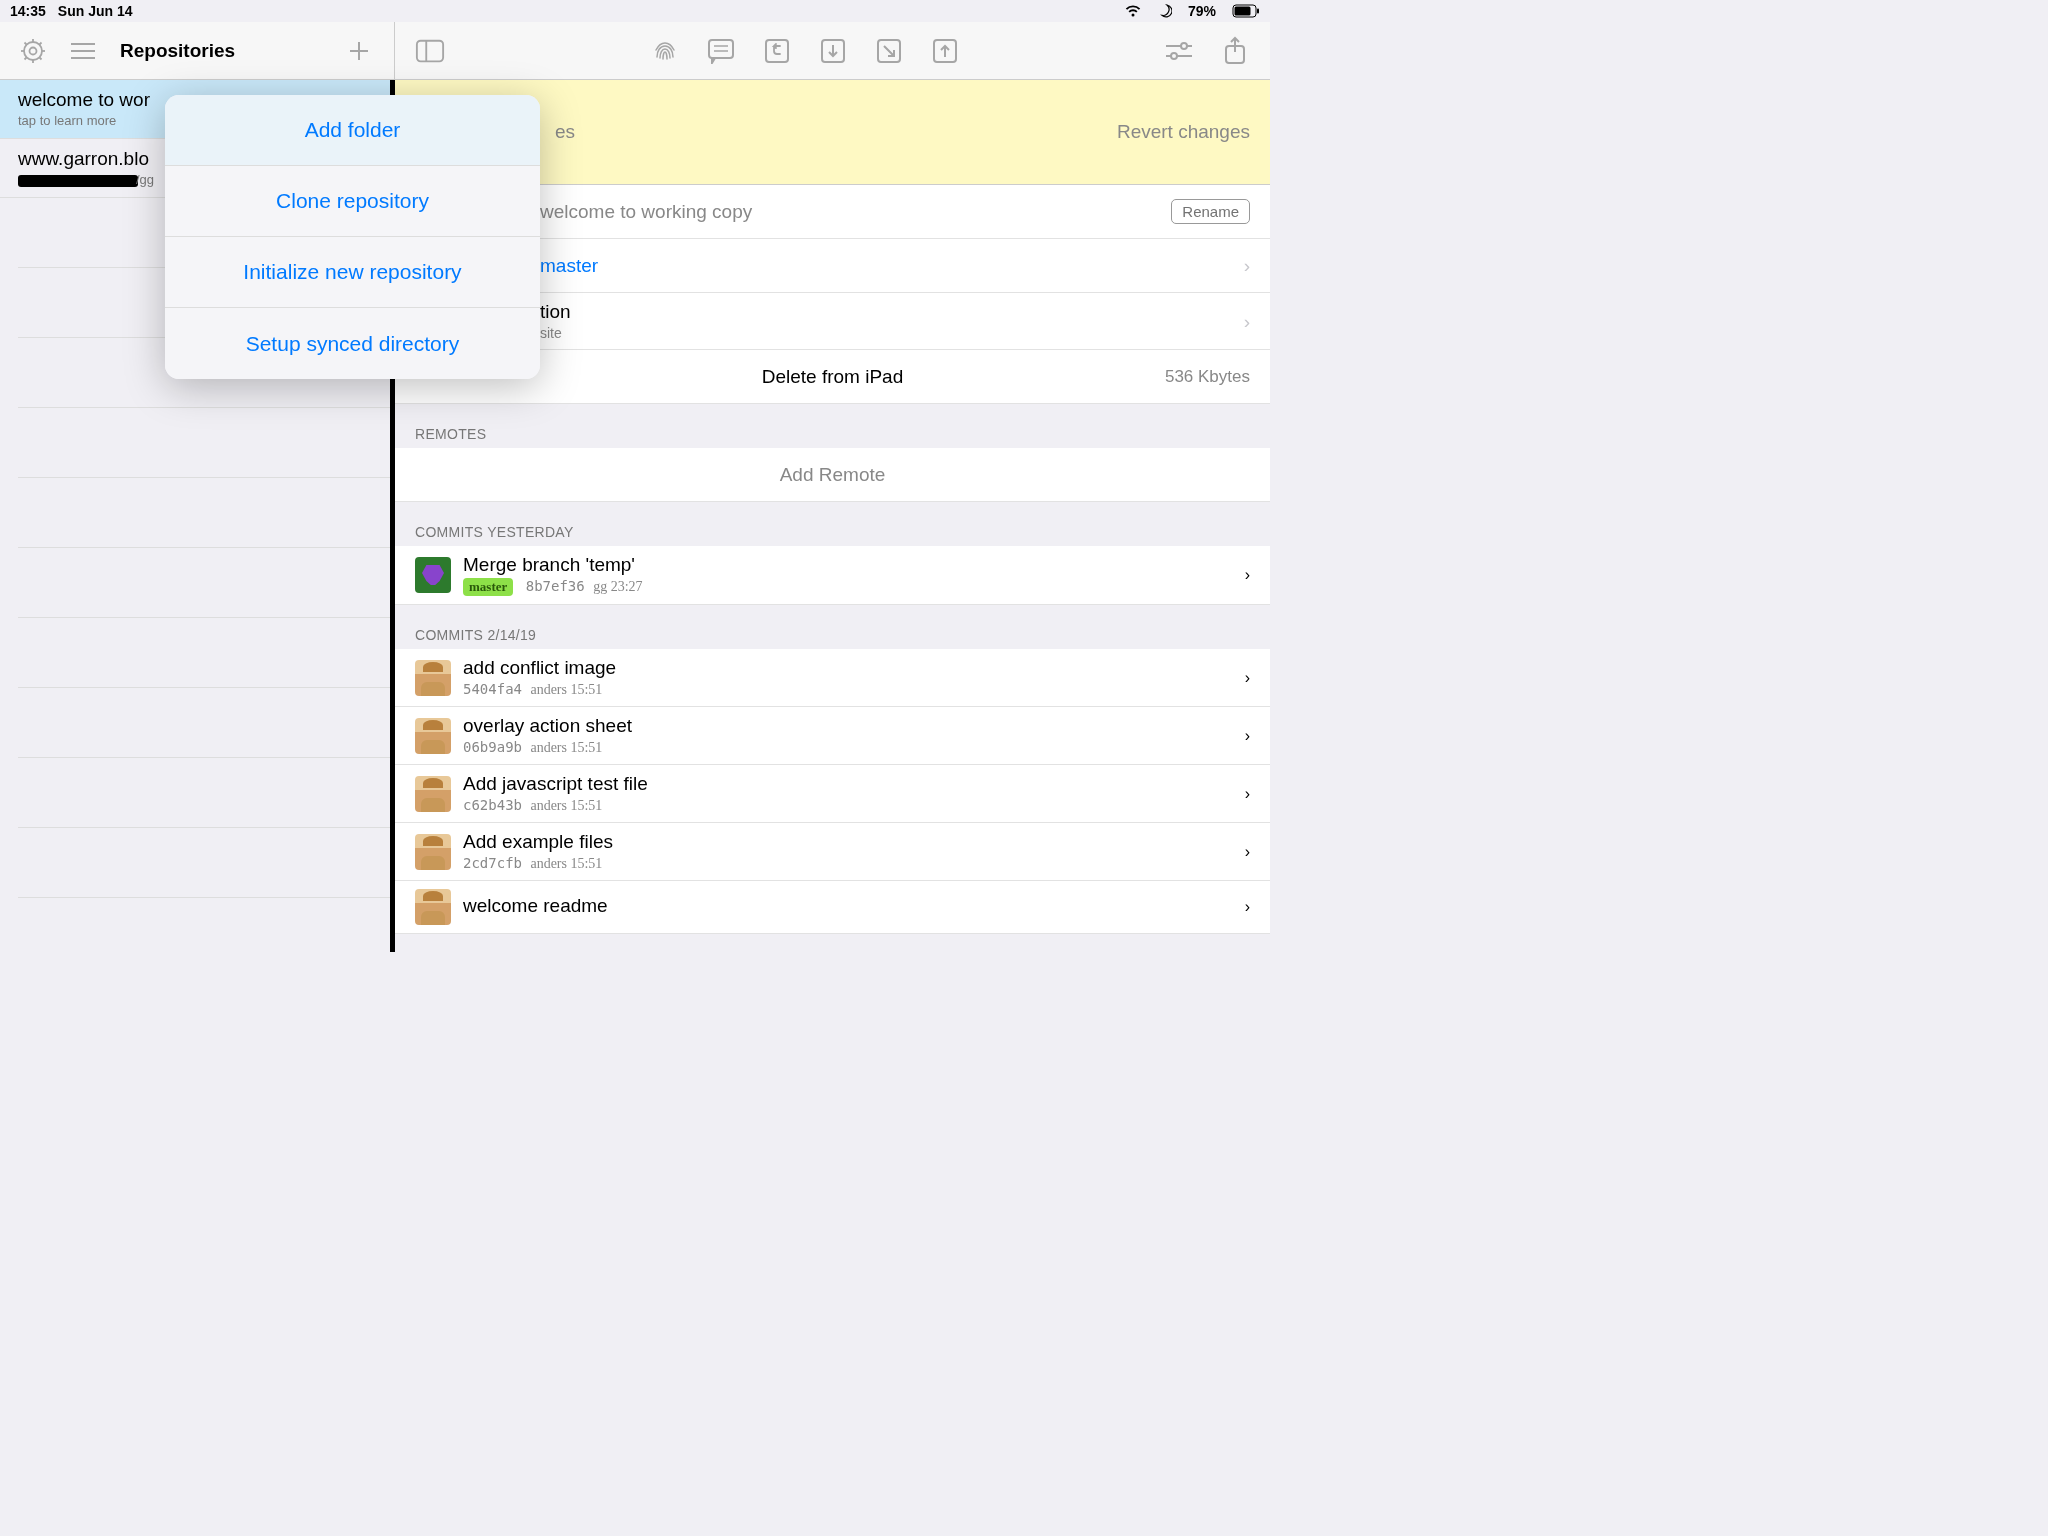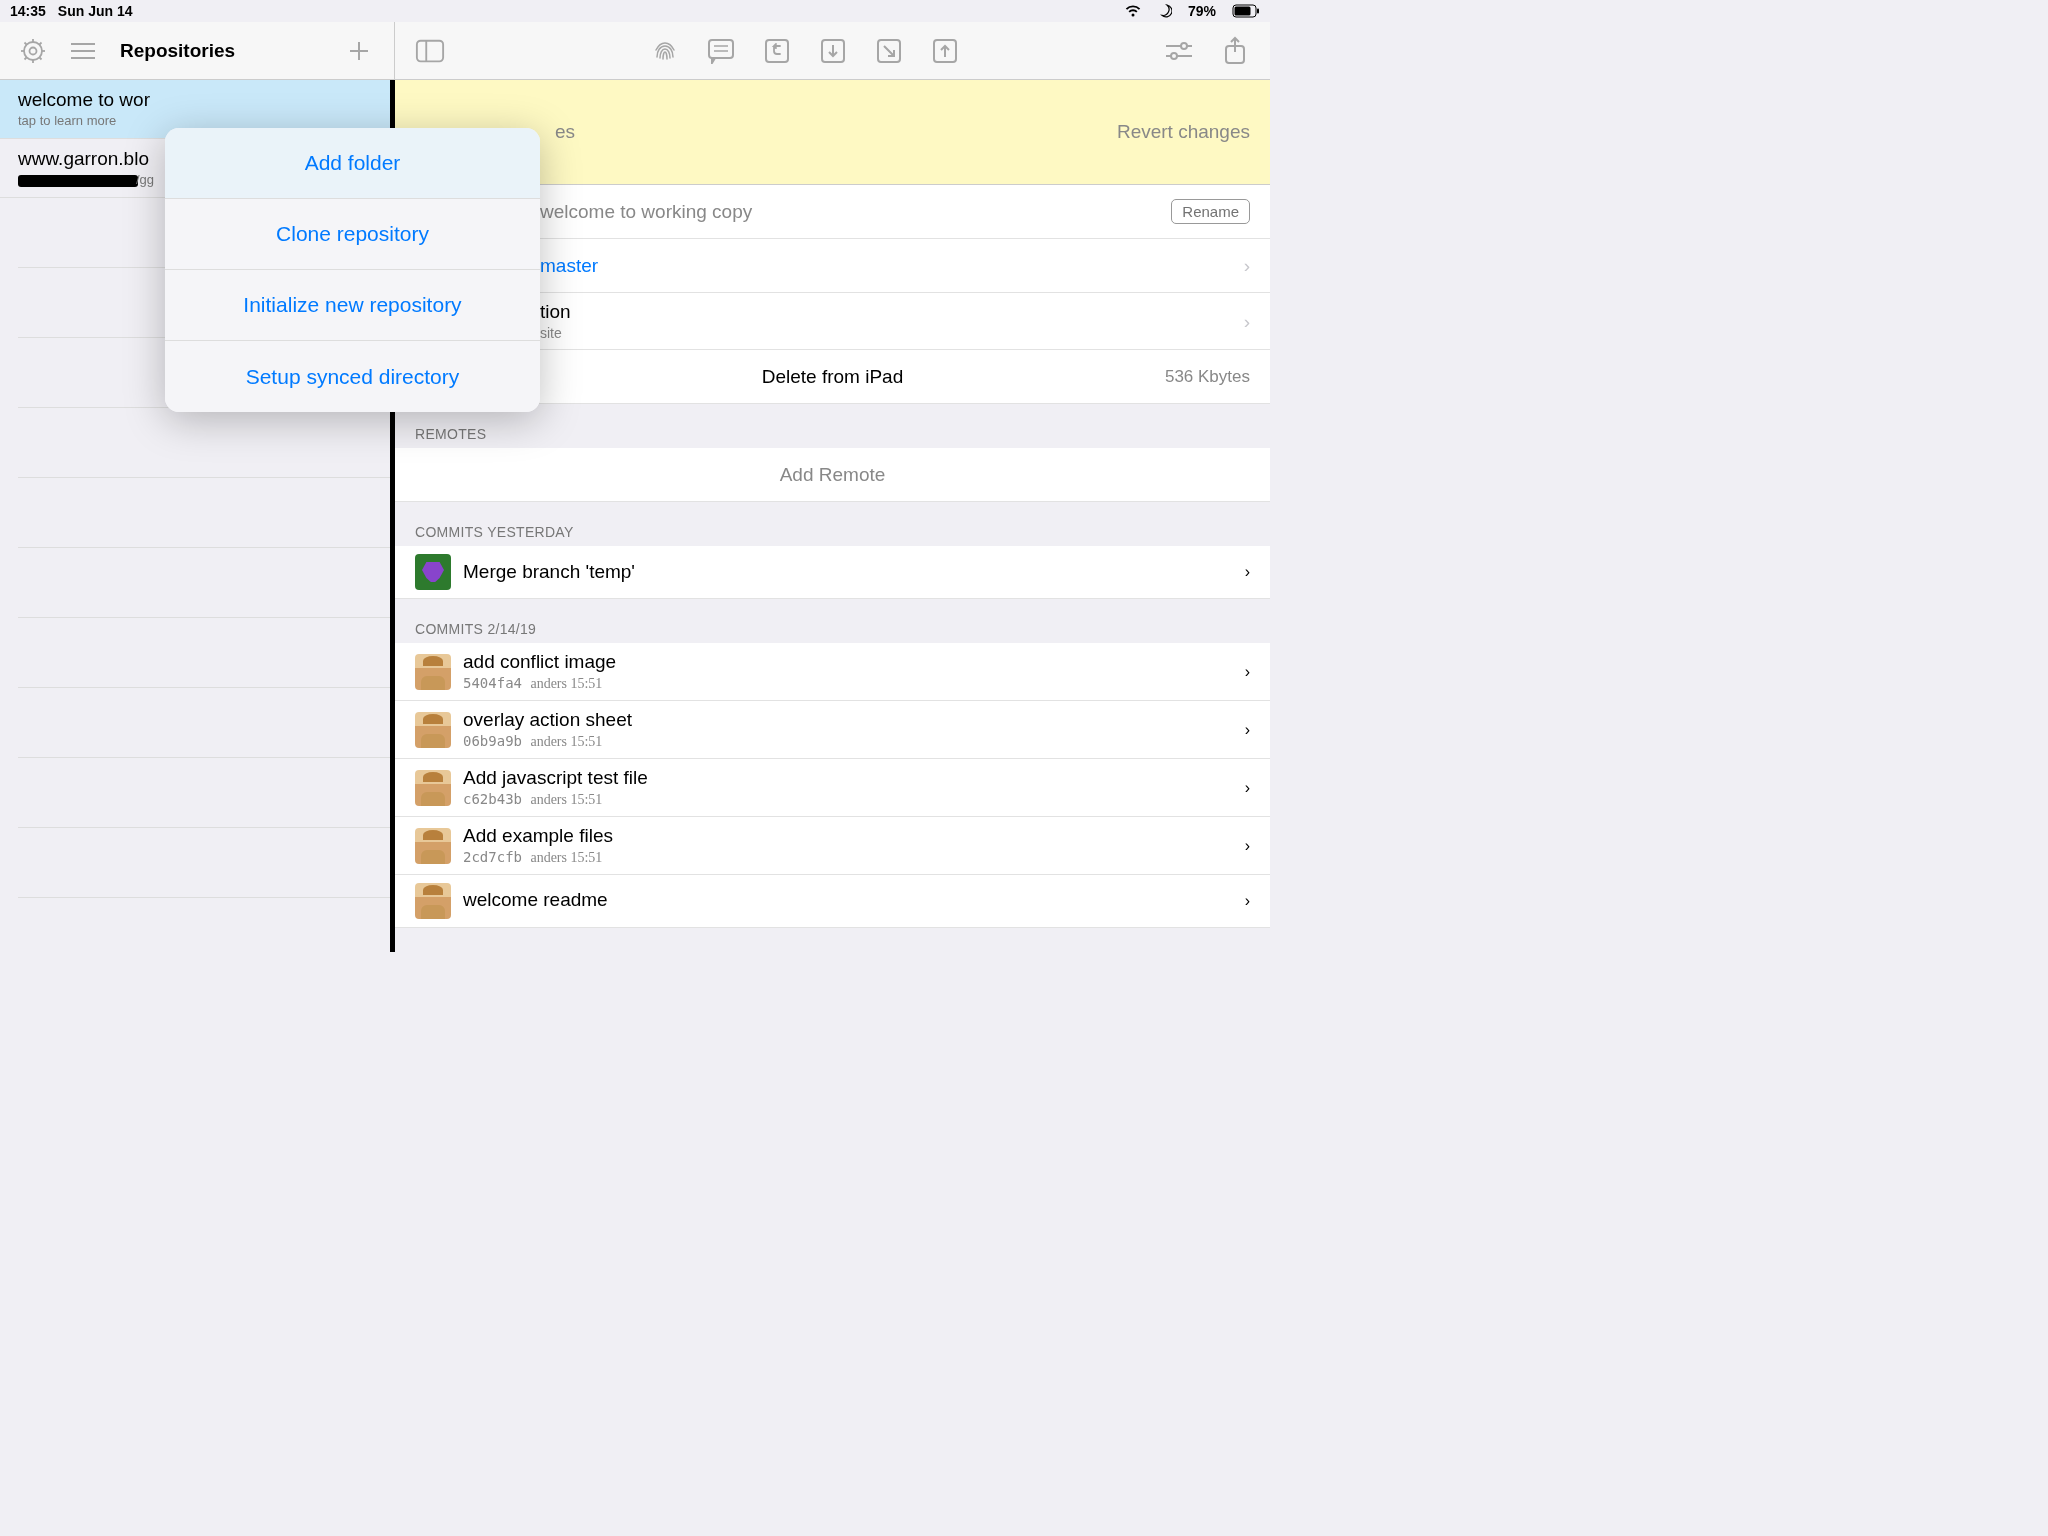--- a/index.html
+++ b/index.html
@@ -48,21 +48,21 @@
 .avatar.alien { background: #2d7a2d; display: flex; align-items: center; justify-content: center; }
 .avatar.alien::after { content: ""; width: 22px; height: 20px; background: #8844cc; clip-path: polygon(20% 0, 80% 0, 100% 40%, 80% 80%, 60% 100%, 40% 100%, 20% 80%, 0 40%); }
 .avatar.man { background: linear-gradient(#e8c898 40%, #d4a068 40%); border-radius: 4px; position: relative; overflow: hidden; }
 .avatar.man::before { content: ""; position: absolute; top: 2px; left: 8px; right: 8px; height: 10px; background: #b8803c; border-radius: 50% 50% 0 0; }
 .avatar.man::after { content: ""; position: absolute; bottom: 0; left: 6px; right: 6px; height: 14px; background: #c89858; border-radius: 6px 6px 0 0; }
 .commit-main { flex: 1; }
 .commit-title { font-size: 19px; color: #000; }
 .commit-meta { font-size: 14px; color: #888; font-family: Menlo, monospace; margin-top: 2px; }
 .badge { display: inline-block; background: #8de048; color: #2a5a0a; font-size: 13px; font-weight: 600; padding: 1px 6px; border-radius: 4px; font-family: -apple-system; margin-right: 4px; }
 
-.popover { position: absolute; top: 95px; left: 165px; width: 375px; background: #f5f5f8; border-radius: 14px; box-shadow: 0 8px 40px rgba(0,0,0,0.25); overflow: hidden; z-index: 100; margin-top: 33px; }
+.popover { position: absolute; top: 95px; left: 165px; width: 375px; background: #f5f5f8; border-radius: 14px; box-shadow: 0 8px 40px rgba(0,0,0,0.25); overflow: hidden; z-index: 100; }
 .popover::before { content: ""; position: absolute; top: -9px; left: 180px; width: 18px; height: 18px; background: #f5f5f8; transform: rotate(45deg); border-top-left-radius: 3px; }
 .popover-item { height: 71px; display: flex; align-items: center; justify-content: center; font-size: 21px; color: #007aff; border-bottom: 1px solid #ddd; cursor: pointer; background: #f5f5f8; position: relative; }
 .popover-item:first-child { background: #eaf3f9; }
 .popover-item:last-child { border-bottom: none; }
 
 svg { display: block; }
 </style>
 </head>
 <body>
 
@@ -243,20 +243,24 @@
     <div class="section-hd">REMOTES</div>
     <div class="detail-row center">
       <span style="color:#888">Add Remote</span>
     </div>
 
     <div class="section-hd">COMMITS YESTERDAY</div>
     <div class="commit-row">
       <div class="avatar alien"></div>
       <div class="commit-main">
         <div class="commit-title">Merge branch 'temp'</div>
+        <div class="commit-meta">
+          <span class="badge">master</span>
+          <span>8b7ef36</span> <span style="font-family:-apple-system">gg 23:27</span>
+        </div>
       </div>
       <span class="chev">›</span>
     </div>
 
     <div class="section-hd">COMMITS 2/14/19</div>
     <div id="commits2">
         <div class="commit-row">
     <div class="avatar man"></div>
     <div class="commit-main">
       <div class="commit-title">add conflict image</div>

